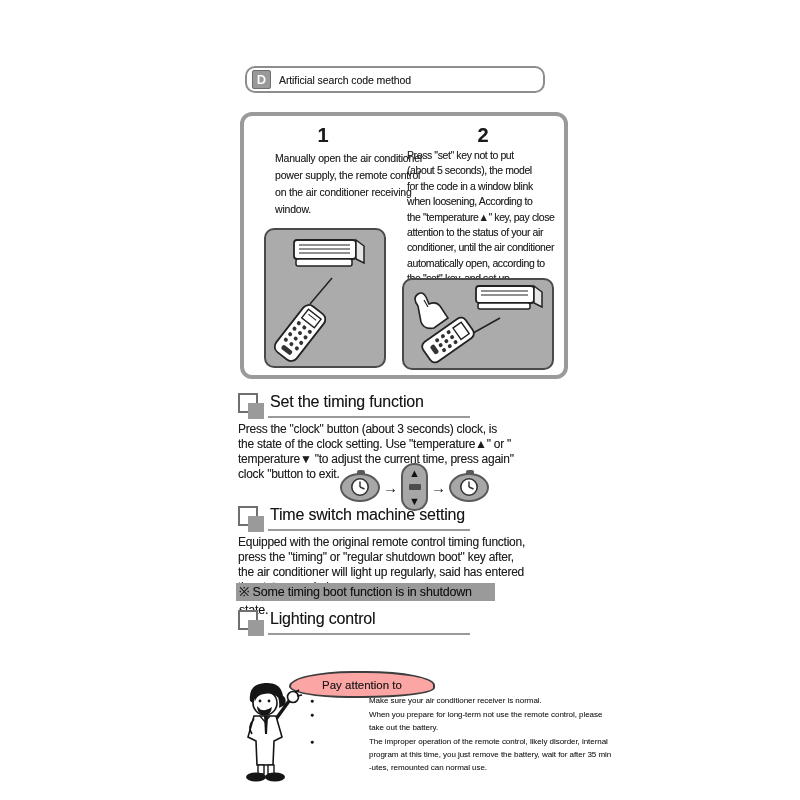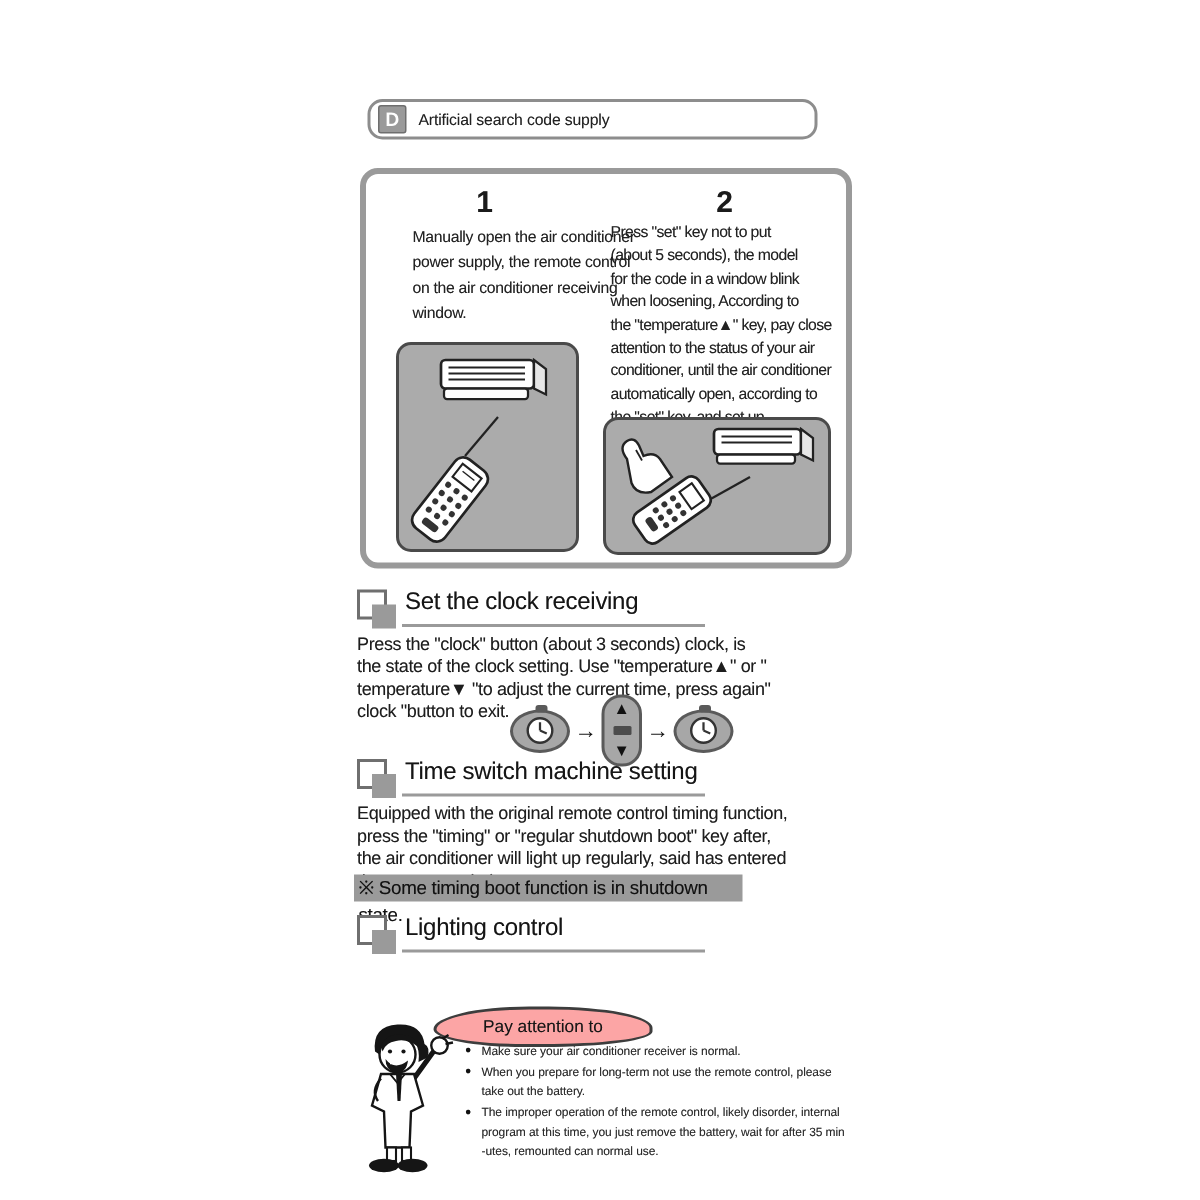--- a/index.html
+++ b/index.html
@@ -69,30 +69,30 @@
   .bubble { position:absolute; left:289px; top:671px; width:146px; height:27px;
     background:#fca5a5; border:2px solid #3d3d3d;
     border-radius:48% 52% 55% 45% / 62% 58% 42% 48%;
     display:flex; align-items:center; justify-content:center;
     font-size:11.5px; color:#161616; }
   .mascot { position:absolute; left:224px; top:677px; width:84px; height:108px; }
   .bullets { position:absolute; left:310px; top:694px; width:268px; font-size:8px;
     line-height:13px; color:#2a2a2a; letter-spacing:-0.05px; }
   .bullets li { list-style:none; display:flex; margin-bottom:1px; }
   .bullets .dot { width:11px; flex:0 0 auto; font-size:7px; line-height:13px; color:#111; }
-  .bullets .btxt { flex:1; }
+  .bullets .btxt { flex:1;margin-left:48px; }
 </style>
 </head>
 <body>
 
 <div id="page">
 
   <div class="header-pill">
     <span class="d-badge">D</span>
-    <span class="header-label">Artificial search code supply</span>
+    <span class="header-label">Artificial search code method</span>
   </div>
 
   <div class="main-box">
     <div class="step-number" id="num1">1</div>
     <div class="step-number" id="num2">2</div>
     <div class="step-text pre" id="text1">Manually open the air conditioner
 power supply, the remote control
 on the air conditioner receiving
 window.</div>
     <div class="step-text pre" id="text2">Press "set" key not to put
@@ -164,21 +164,21 @@
         <g>
           <path d="M14,26 q-6,-8 0,-12 q5,-3 8,3 l3,7 q7,-3 11,2 l8,12 -14,10 q-10,2 -13,-6 z" fill="#fff" stroke="#222" stroke-width="1.6"></path>
           <line x1="20" y1="20" x2="24" y2="27" stroke="#222" stroke-width="1.2"></line>
         </g>
       </svg>
     </div>
   </div>
 
   <div class="section-head" style="top:393px;">
     <span class="sq-marker"></span>
-    <span class="section-title">Set the clock receiving</span>
+    <span class="section-title">Set the timing function</span>
   </div>
   <div class="rule" style="top:416px;"></div>
   <div class="para pre" style="top:422px;">Press the "clock" button (about 3 seconds) clock, is
 the state of the clock setting. Use "temperature▲" or "
 temperature▼ "to adjust the current time, press again"
 clock "button to exit.</div>
 
   <div class="diagram">
     <div class="oval-btn">
       <span class="tab"></span>

